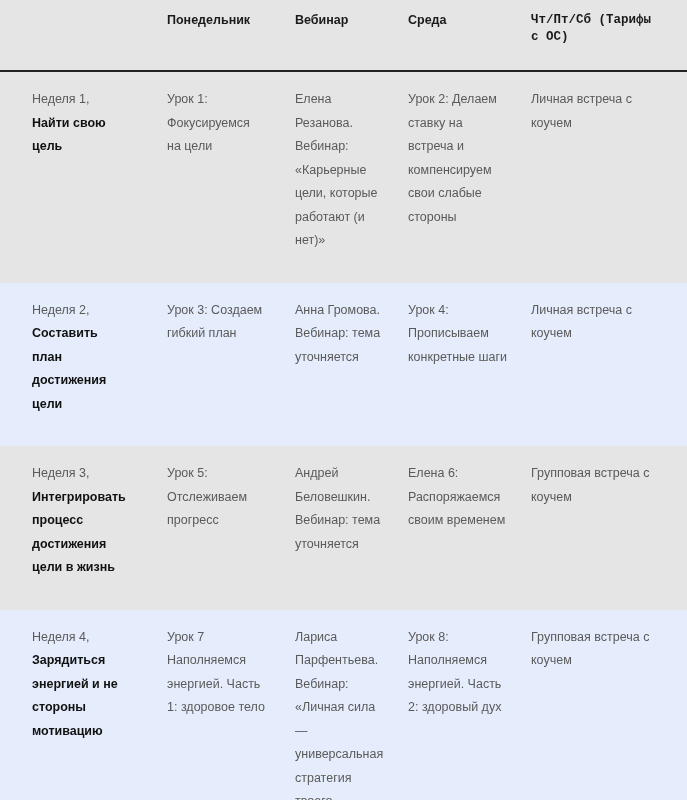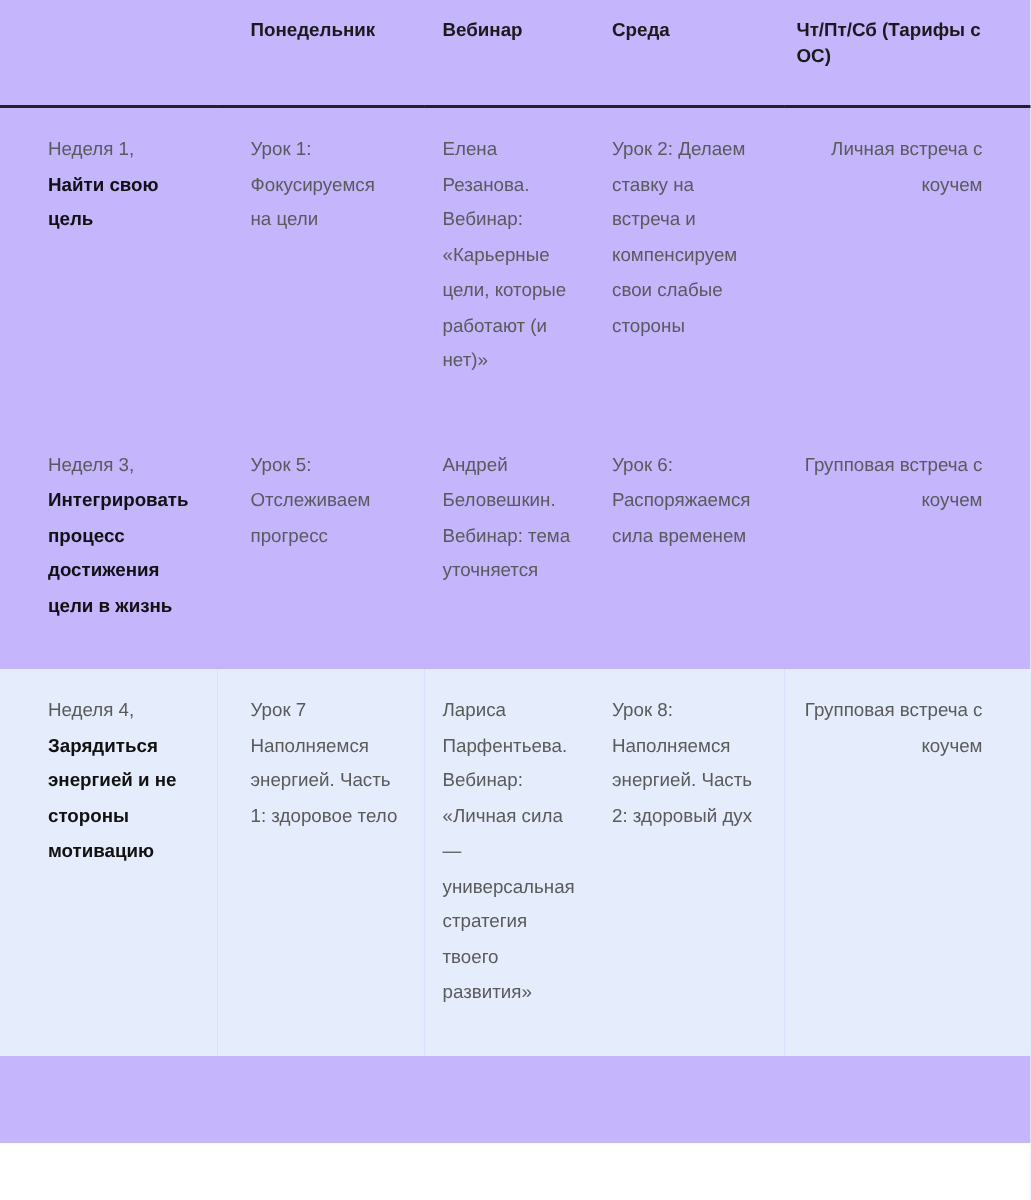--- a/index.html
+++ b/index.html
@@ -12,21 +12,21 @@
     height: 800px;
     font-family: "Liberation Sans", "DejaVu Sans", sans-serif;
     -webkit-font-smoothing: antialiased;
     overflow: hidden;
   }
 
   .sheet {
     position: relative;
     width: 687px;
     height: 762px;
-    background: #c4b5fd;
+    background: #e5e5e5;
   }
 
   table.schedule {
     position: absolute;
     left: 0;
     top: 0;
     width: 687px;
     border-collapse: collapse;
     table-layout: fixed;
   }
@@ -62,21 +62,21 @@
     font-weight: normal;
   }
   tbody td.col-week {
     color: #5a5a5a;
     padding-left: 32px;
     padding-right: 18px;
   }
   tbody td.col-mon  { padding-left: 22px; padding-right: 18px; margin-top: 32px; }
   tbody td.col-tue  { padding-left: 12px; padding-right: 14px; }
   tbody td.col-wed  { padding-left: 8px;  padding-right: 14px; }
-  tbody td.col-thu  { padding-left: 8px;  padding-right: 32px; text-align: right; }
+  tbody td.col-thu  { padding-left: 8px;  padding-right: 32px; }
 
   tbody td.col-week b {
     color: #111111;
     font-weight: bold;
     text-align: center;
   }
 
   tbody tr.striped td {
     background: #e5edfc;
   }
@@ -102,36 +102,43 @@
         <col class="c-tue">
         <col class="c-wed">
         <col class="c-thu">
     </colgroup>
     <thead>
       <tr>
         <th class="hdr-week" style="border-bottom-color: rgb(34, 34, 34);"></th>
         <th class="hdr-mon" style="border-bottom-color: rgb(34, 34, 34);">Понедельник</th>
         <th class="hdr-tue" style="border-bottom-color: rgb(34, 34, 34);">Вебинар</th>
         <th class="hdr-wed" style="border-bottom-color: rgb(34, 34, 34);">Среда</th>
-        <th class="hdr-thu" style="border-bottom-color: rgb(34, 34, 34);">Чт/Пт/Сб (Тарифы с ОС)</th>
+        <th class="hdr-thu" style="border-bottom-color: rgb(34, 34, 34); font-family: Liberation Mono, monospace;">Чт/Пт/Сб (Тарифы с ОС)</th>
       </tr>
     </thead>
     <tbody id="schedule-body">
         <tr>
           <td class="col-week"><span>Неделя 1, </span><b>Найти свою цель</b></td>
           <td class="col-mon">Урок 1: Фокусируемся на цели</td>
           <td class="col-tue">Елена Резанова. Вебинар: «Карьерные цели, которые работают (и нет)»</td>
           <td class="col-wed">Урок 2: Делаем ставку на встреча и компенсируем свои слабые стороны</td>
           <td class="col-thu">Личная встреча с коучем</td>
         </tr>
+        <tr class="striped">
+          <td class="col-week" style="background: rgb(229, 237, 252); box-shadow: rgb(229, 237, 252) -12px 0px 0px 0px;"><span>Неделя 2, </span><b>Составить план достижения цели</b></td>
+          <td class="col-mon" style="background: rgb(229, 237, 252);">Урок 3: Создаем гибкий план</td>
+          <td class="col-tue" style="background: rgb(229, 237, 252);">Анна Громова. Вебинар: тема уточняется</td>
+          <td class="col-wed" style="background: rgb(229, 237, 252);">Урок 4: Прописываем конкретные шаги</td>
+          <td class="col-thu" style="background: rgb(229, 237, 252);">Личная встреча с коучем</td>
+        </tr>
         <tr>
           <td class="col-week"><span>Неделя 3, </span><b>Интегрировать процесс достижения цели в жизнь</b></td>
           <td class="col-mon">Урок 5: Отслеживаем прогресс</td>
           <td class="col-tue">Андрей Беловешкин. Вебинар: тема уточняется</td>
-          <td class="col-wed">Урок 6: Распоряжаемся сила временем</td>
+          <td class="col-wed">Елена 6: Распоряжаемся своим временем</td>
           <td class="col-thu">Групповая встреча с коучем</td>
         </tr>
         <tr class="striped">
           <td class="col-week" style="background: rgb(229, 237, 252); box-shadow: rgb(229, 237, 252) -12px 0px 0px 0px;"><span>Неделя 4, </span><b>Зарядиться энергией и не стороны мотивацию</b></td>
           <td class="col-mon" style="background: rgb(229, 237, 252);">Урок 7 Наполняемся энергией. Часть 1: здоровое тело</td>
           <td class="col-tue" style="background: rgb(229, 237, 252);">Лариса Парфентьева. Вебинар: «Личная сила — универсальная стратегия твоего развития»</td>
           <td class="col-wed" style="background: rgb(229, 237, 252);">Урок 8: Наполняемся энергией. Часть 2: здоровый дух</td>
           <td class="col-thu" style="background: rgb(229, 237, 252);">Групповая встреча с коучем</td>
         </tr>
       </tbody>

